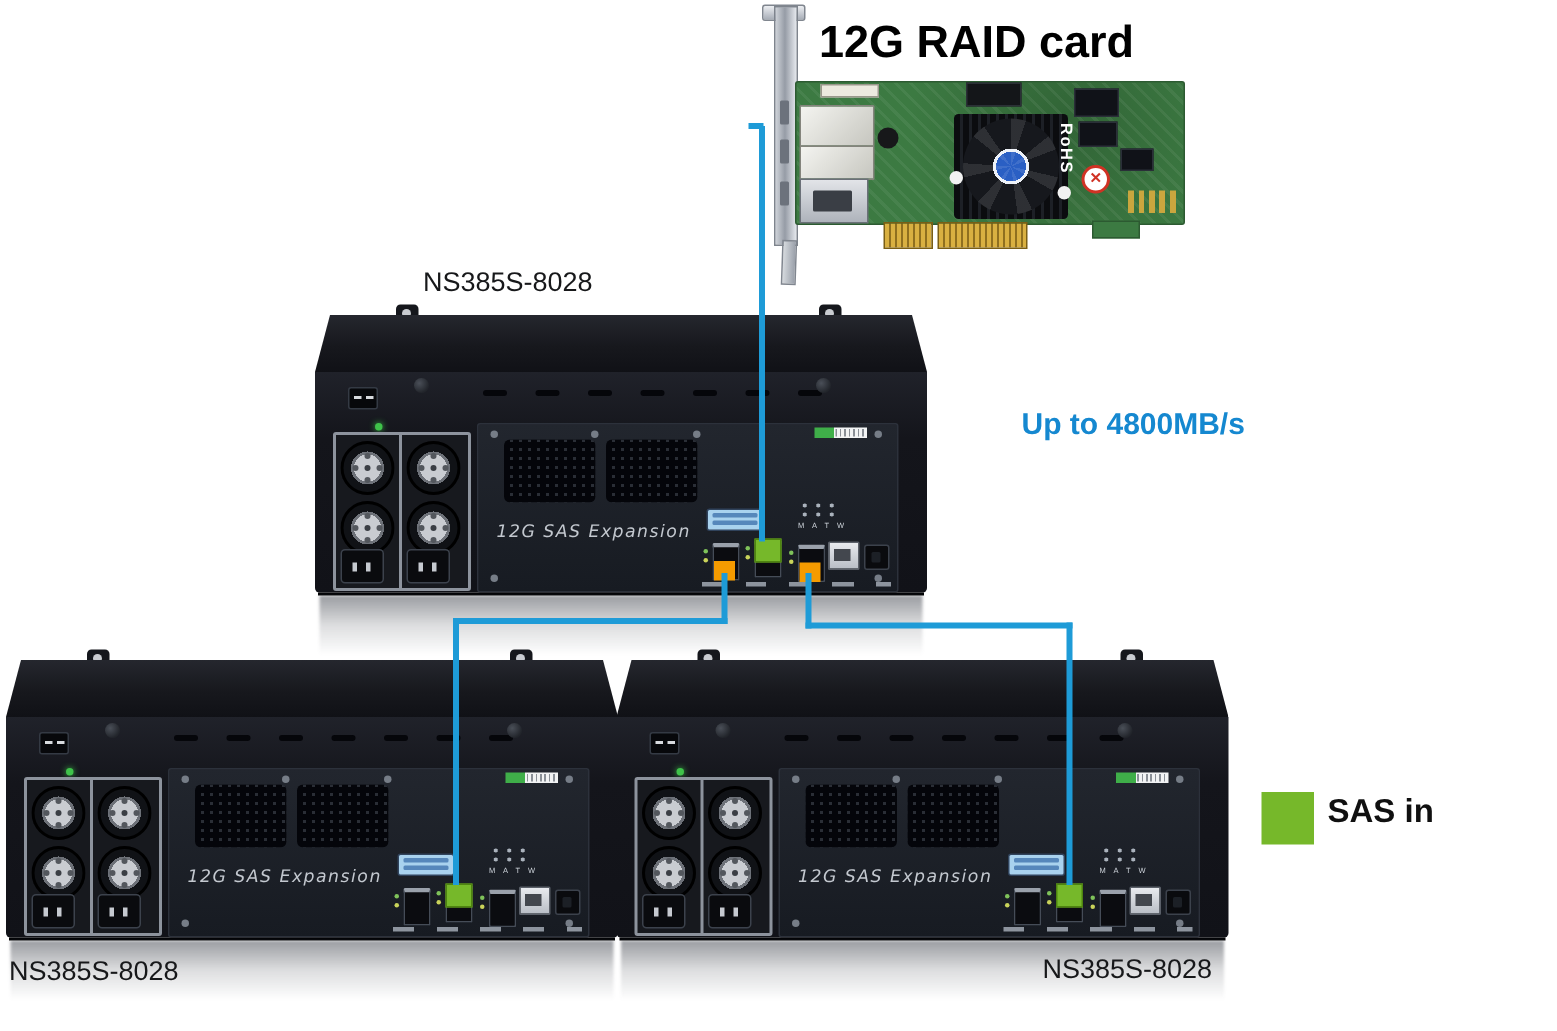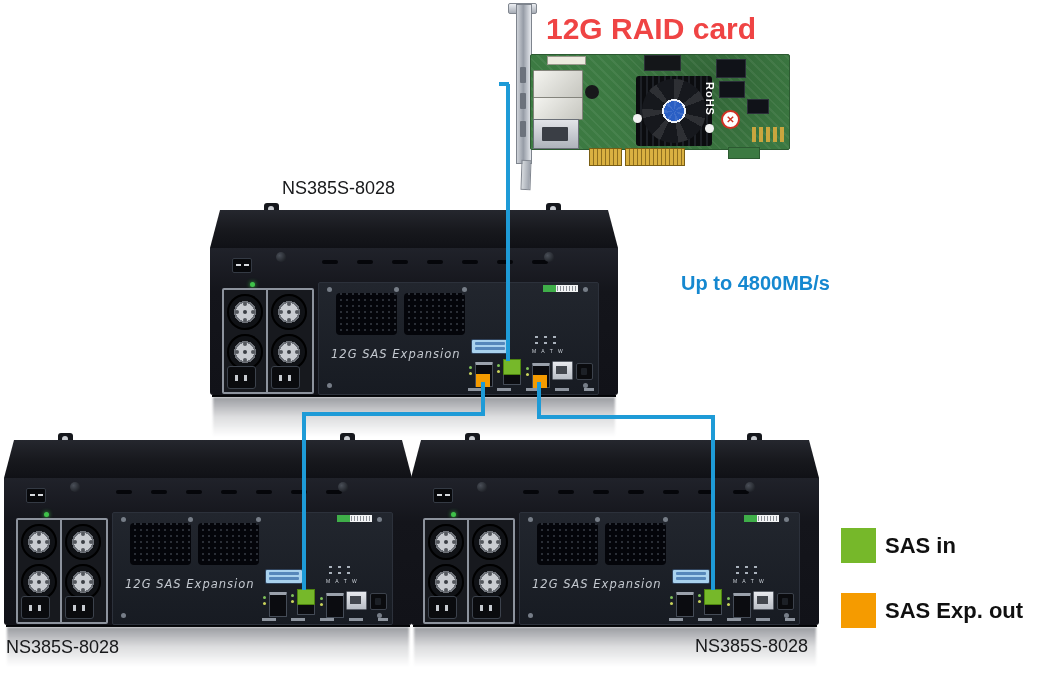--- a/index.html
+++ b/index.html
@@ -1,23 +1,23 @@
 <!DOCTYPE html>
 <html><head>
 <meta charset="utf-8">
 <style>
   html,body{margin:0;padding:0;background:#fff;}
   .canvas{position:relative;width:1038px;height:687px;background:#ffffff;overflow:hidden;
           font-family:"Liberation Sans",sans-serif;}
 
   
-  .rc-title{position:absolute;left:546px;top:12px;font-size:30px;font-weight:bold;color:#ef4444;white-space:nowrap;z-index:30;}
+  .rc-title{position:absolute;left:546px;top:12px;font-size:30px;font-weight:bold;color:#000000;white-space:nowrap;z-index:30;}
   .headline{position:absolute;left:681px;top:266px;font-size:20px;font-weight:bold;color:#1588d0;line-height:35px;z-index:30;}
   .legend{position:absolute;left:841px;top:528px;z-index:30;}
-  .legend-row{display:flex;align-items:center;margin-bottom:30px;}
+  .legend-row{display:flex;margin-bottom:30px;}
   .swatch{width:35px;height:35px;margin-right:9px;flex:none;}
   .sw-green{background:#76b82a;}
   .sw-orange{background:#f59b00;}
   .legend-label{font-size:22px;font-weight:bold;color:#101010;white-space:nowrap;}
 
   
   .cable{position:absolute;background:#1e9bd7;z-index:40;}
 
   
   .raid-card{position:absolute;left:499px;top:0;width:310px;height:200px;z-index:20;}
@@ -364,19 +364,15 @@
   <div class="cable" style="left:302px;top:412px;width:4px;height:178px"></div>
   <div class="cable" style="left:537px;top:382px;width:4px;height:37px"></div>
   <div class="cable" style="left:537px;top:415px;width:178px;height:4px"></div>
   <div class="cable" style="left:711px;top:415px;width:4px;height:175px"></div>
 
   <div class="legend">
     <div class="legend-row">
       <div class="swatch sw-green"></div>
       <div class="legend-label">SAS in</div>
     </div>
-    <div class="legend-row">
-      <div class="swatch sw-orange"></div>
-      <div class="legend-label">SAS Exp. out</div>
-    </div>
   </div>
 
 </div>
 
 </body></html>

